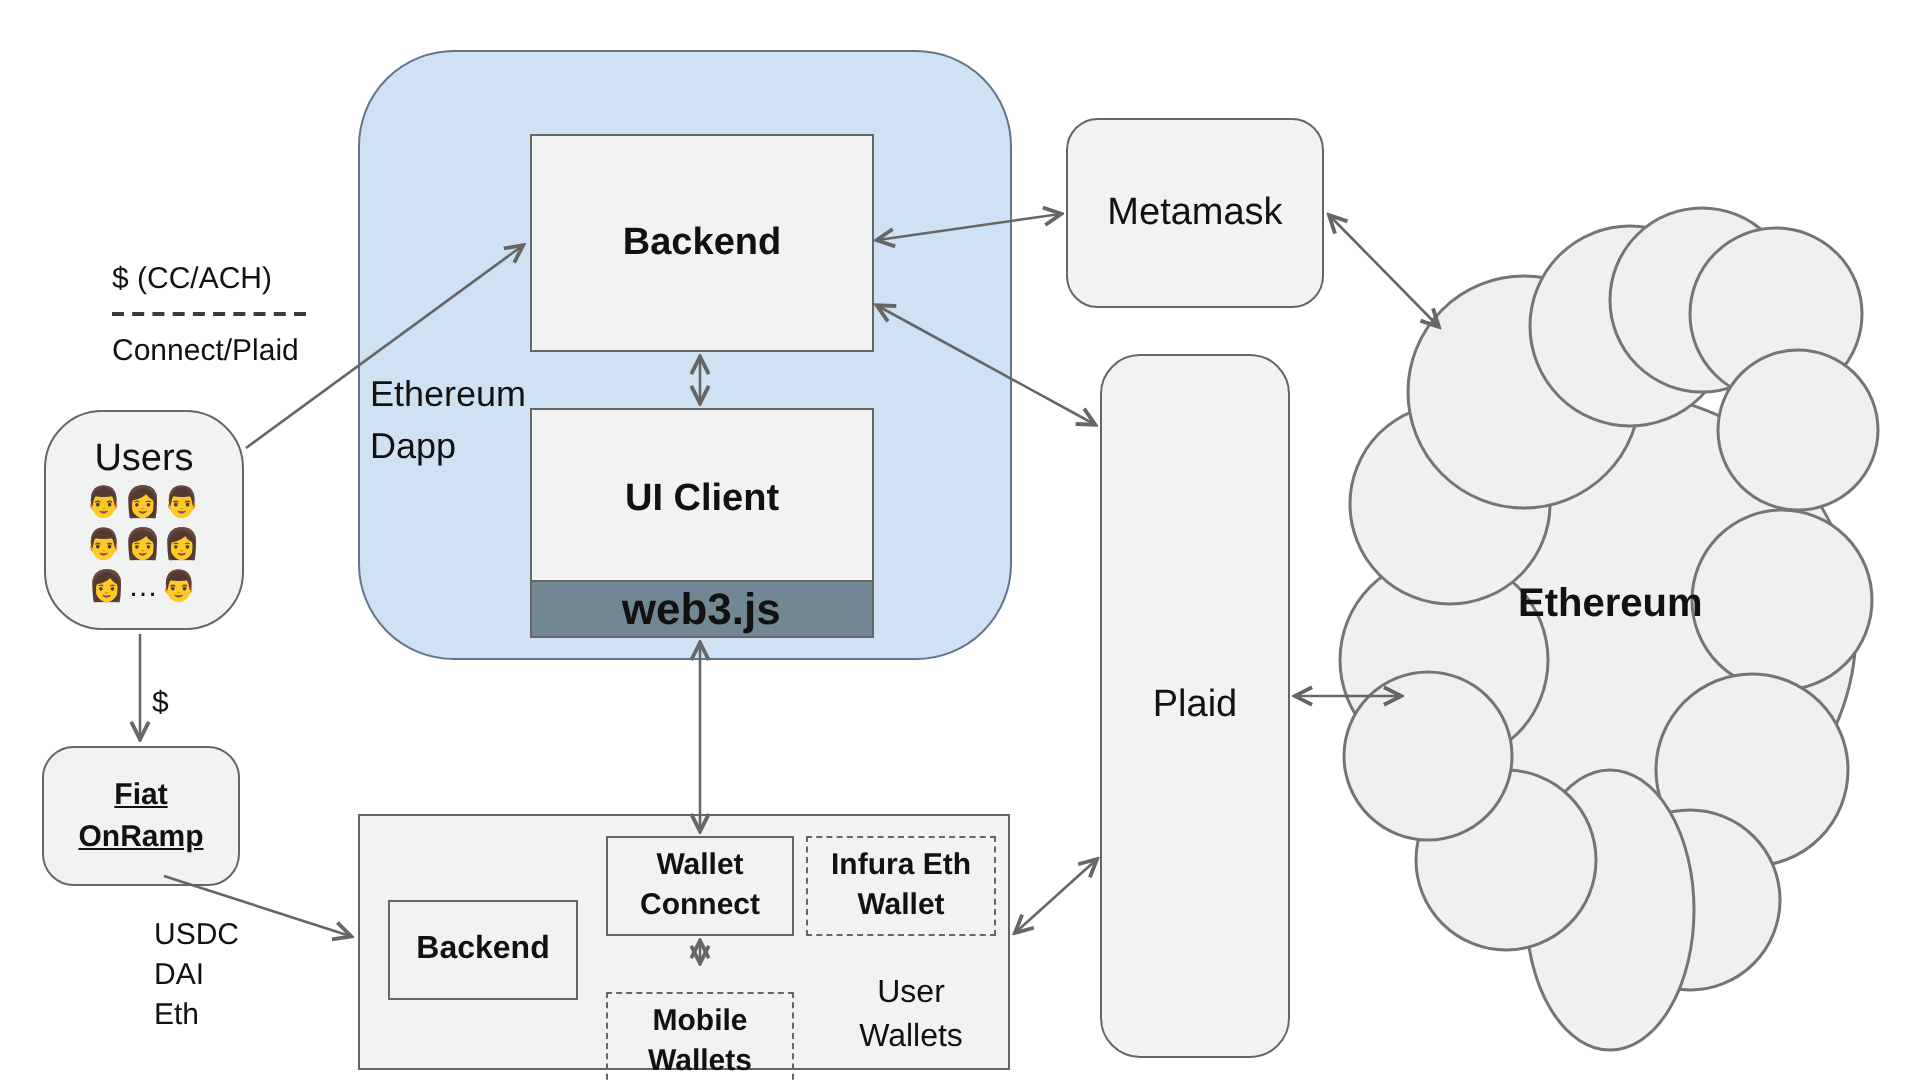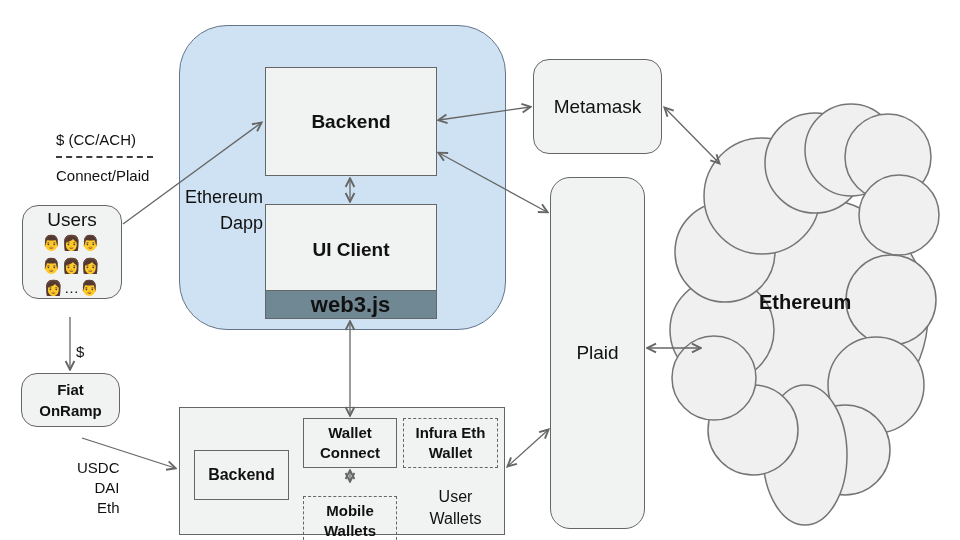--- a/index.html
+++ b/index.html
@@ -1,21 +1,21 @@
 <!DOCTYPE html>
 <html><head>
 <meta charset="utf-8">
 <style>
   html,body{margin:0;padding:0;background:#fff;}
   *{box-sizing:border-box;}
   #stage{
     position:relative;width:960px;height:540px;background:#ffffff;overflow:hidden;
     font-family:"Liberation Sans", sans-serif;color:#111;
   }
-  .abs{position:absolute;text-align:right;}
+  .abs{position:absolute;}
   .lyr{position:absolute;left:0;top:0;width:960px;height:540px;}
   #arrow-layer{pointer-events:none;}
   .node{
     background:var(--box-fill);border:1.4px solid var(--stroke);
     display:flex;align-items:center;justify-content:center;text-align:center;
     white-space:pre-line;z-index:2;
   }
   .round{border-radius:16px;}
   .bold{font-weight:bold;}
   .dashed{border-style:dashed;background:transparent;}
@@ -74,28 +74,28 @@
   <div class="abs node round" style="left:533px;top:59px;width:129px;height:95px;font-size:19px;">
     <span>Metamask</span>
   </div>
 
   <div class="abs node" style="left:550px;top:177px;width:95px;height:352px;font-size:19px;border-radius:20px;">
     <span>Plaid</span>
   </div>
 
   <div class="abs plain bold" style="left:759px;top:291px;width:92px;font-size:20px;text-align:center;">Ethereum</div>
 
-  <div class="abs node round" style="left:22px;top:205px;width:100px;height:94px;flex-direction:column;justify-content:space-between;padding-top:3px;">
+  <div class="abs node round" style="left:22px;top:205px;width:100px;height:110px;flex-direction:column;justify-content:center;padding-top:3px;border-radius:29px;">
     <div style="font-size:19px;line-height:22px;">Users</div>
     <div class="emoji-row">👨👩👨</div>
     <div class="emoji-row">👨👩👩</div>
     <div class="emoji-row">👩…👨</div>
   </div>
 
-  <div class="abs node round bold" style="left:21px;top:373px;width:99px;height:54px;font-size:15px;line-height:21px;">
+  <div class="abs node round bold" style="left:21px;top:373px;width:99px;height:70px;font-size:15px;line-height:21px;text-decoration:underline;">
     <span>Fiat
 OnRamp</span>
   </div>
 
   <div class="abs node" style="left:179px;top:407px;width:326px;height:128px;"></div>
 
   <div class="abs node bold" style="left:194px;top:450px;width:95px;height:50px;font-size:16px;">
     <span>Backend</span>
   </div>
 

